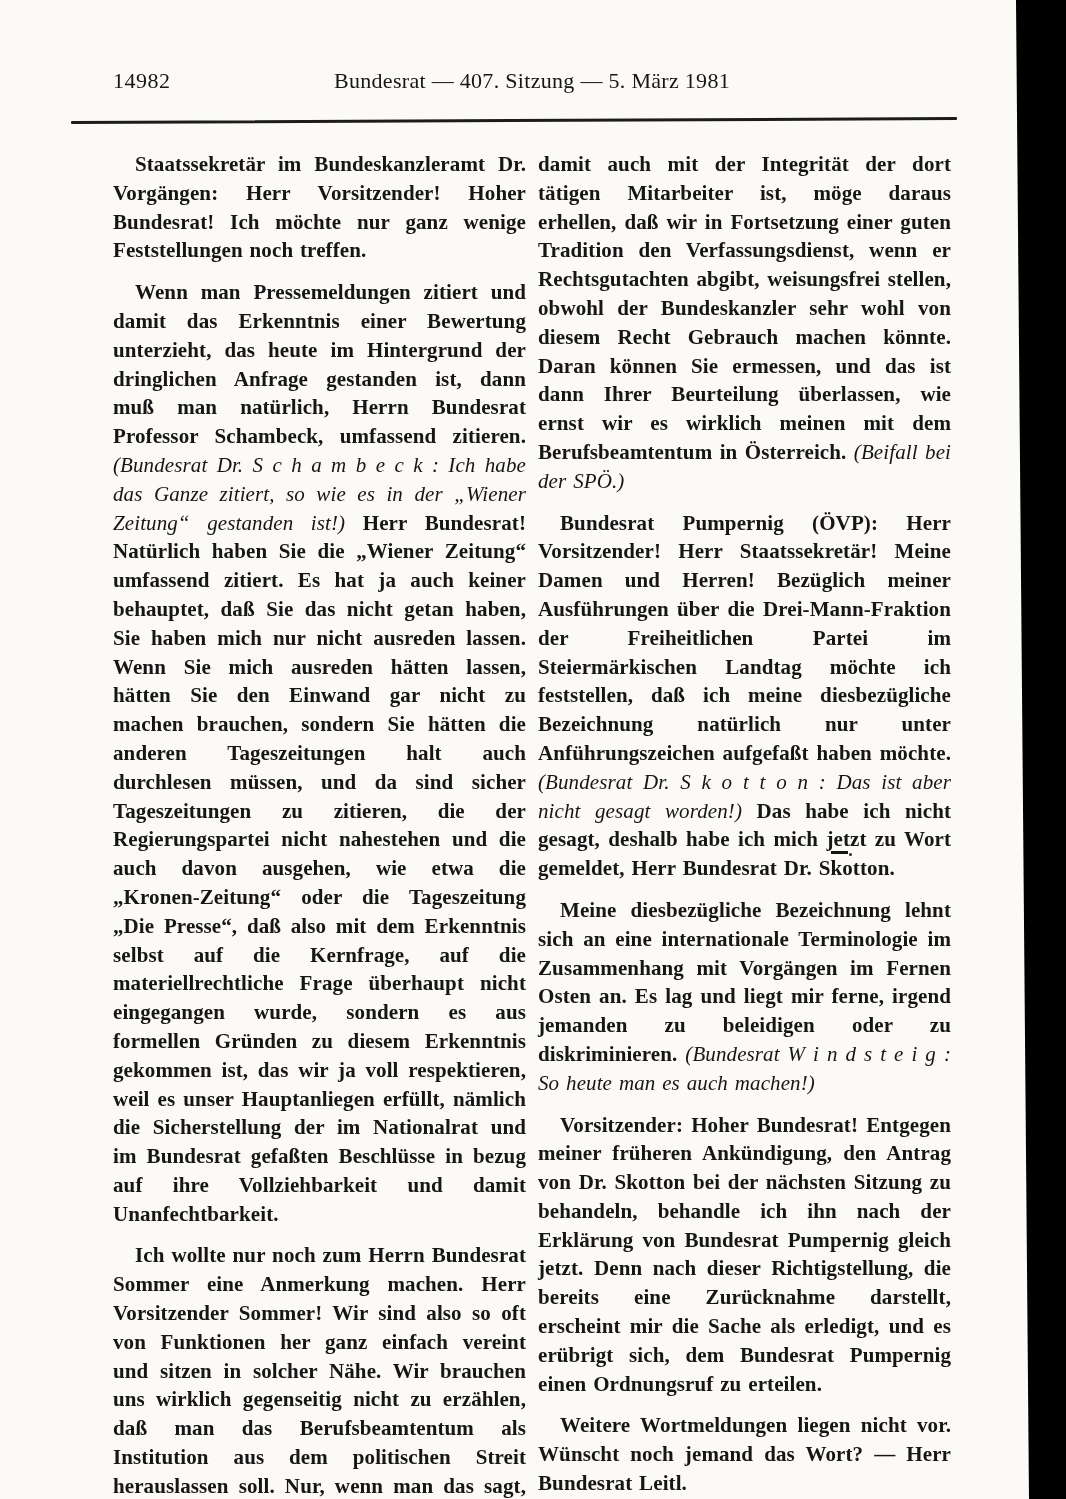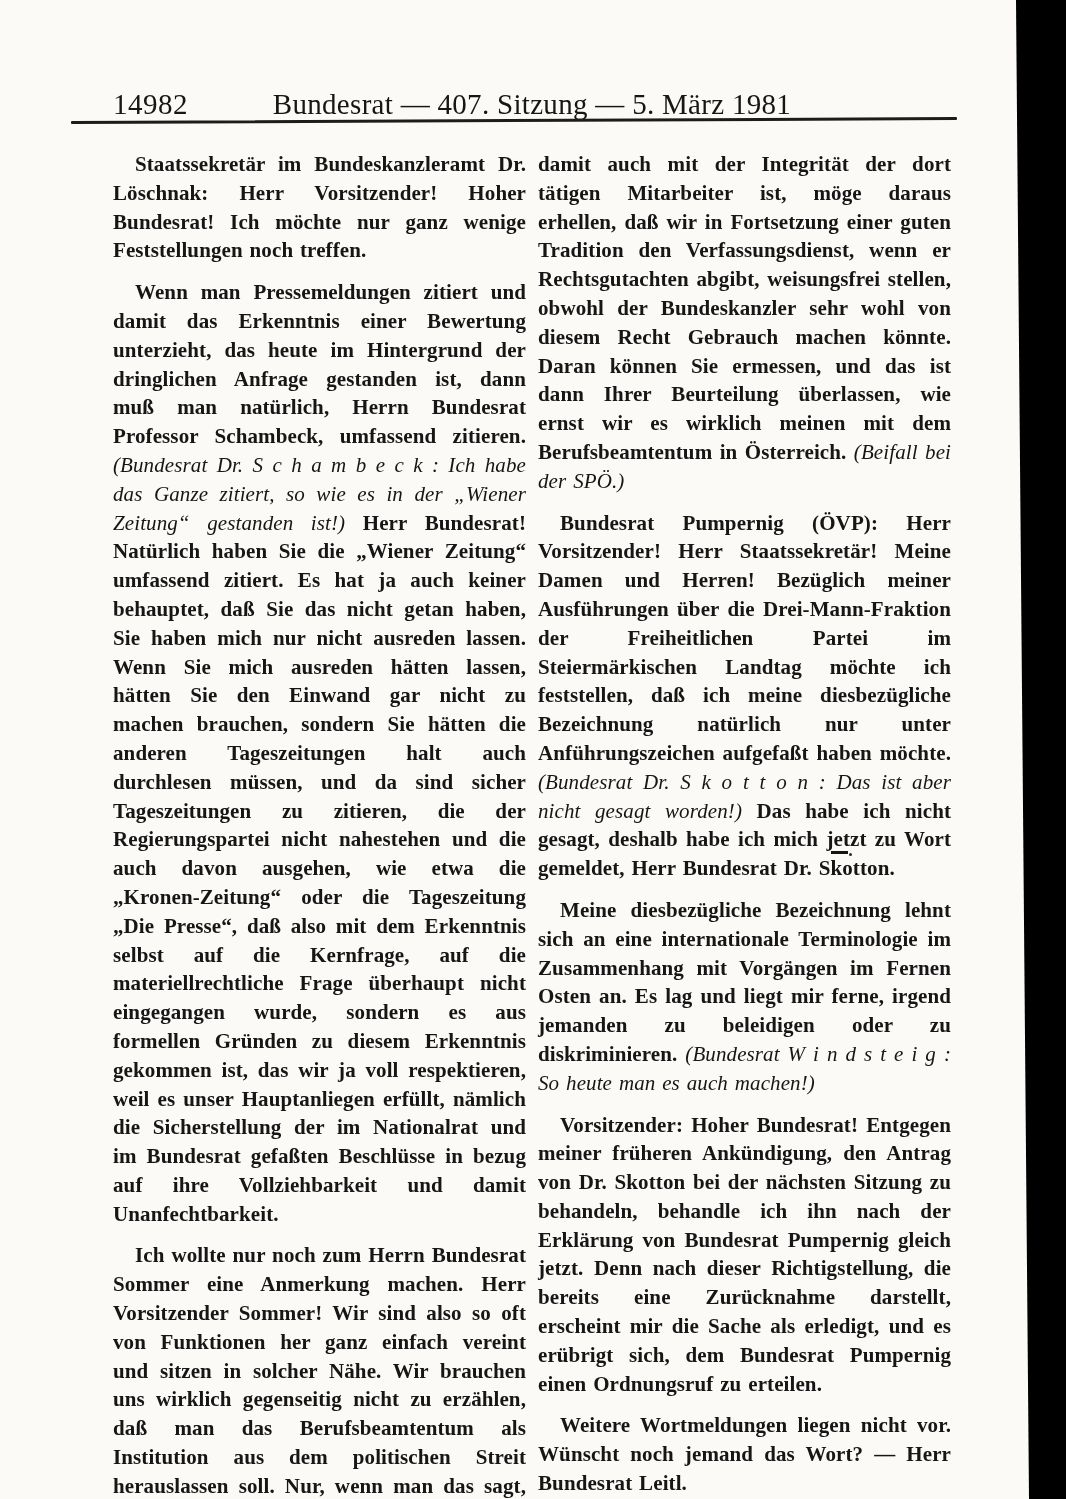--- a/index.html
+++ b/index.html
@@ -11,25 +11,25 @@
     position: relative;
     width: 1066px;
     height: 1499px;
     background: #fbfaf7;
     overflow: hidden;
     font-family: "Liberation Serif", "DejaVu Serif", serif;
     color: #161616;
   }
   .page-header {
     position: absolute;
-    top: 88px;
+    top: 68px;
     left: 113px;
     width: 838px;
     height: 30px;
-    font-size: 29px;
+    font-size: 22px;
   }
   .page-number {
     position: absolute;
     left: 0;
     top: 0;
     letter-spacing: 0.5px;
   }
   .header-title {
     position: absolute;
     left: 0;
@@ -108,21 +108,21 @@
 
   <header class="page-header">
     <span class="page-number">14982</span>
     <span class="header-title">Bundesrat — 407. Sitzung — 5. März 1981</span>
   </header>
 
   <div class="header-rule"></div>
 
   <main class="columns">
     <section class="col col-left" id="col-left">
-        <p class="para"><span class="seg-n">Staatssekretär im Bundeskanzleramt Dr. </span><span class="seg-b">Löschnak:</span><span class="seg-n"> Herr Vorsitzender! Hoher Bundesrat! Ich möchte nur ganz wenige Feststellungen noch treffen.</span></p>
+        <p class="para"><span class="seg-n">Staatssekretär im Bundeskanzleramt Dr. </span><span class="seg-b">Vorgängen:</span><span class="seg-n"> Herr Vorsitzender! Hoher Bundesrat! Ich möchte nur ganz wenige Feststellungen noch treffen.</span></p>
         <p class="para"><span class="seg-n">Wenn man Pressemeldungen zitiert und damit das Erkenntnis einer Bewertung unterzieht, das heute im Hintergrund der dringlichen Anfrage gestanden ist, dann muß man natürlich, Herrn Bundesrat Professor Schambeck, umfassend zitieren. </span><span class="seg-i">(Bundesrat Dr. S c h a m b e c k : Ich habe das Ganze zitiert, so wie es in der „Wiener Zeitung“ gestanden ist!)</span><span class="seg-n"> Herr Bundesrat! Natürlich haben Sie die „Wiener Zeitung“ umfassend zitiert. Es hat ja auch keiner behauptet, daß Sie das nicht getan haben, Sie haben mich nur nicht ausreden lassen. Wenn Sie mich ausreden hätten lassen, hätten Sie den Einwand gar nicht zu machen brauchen, sondern Sie hätten die anderen Tageszeitungen halt auch durchlesen müssen, und da sind sicher Tageszeitungen zu zitieren, die der Regierungspartei nicht nahestehen und die auch davon ausgehen, wie etwa die „Kronen-Zeitung“ oder die Tageszeitung „Die Presse“, daß also mit dem Erkenntnis selbst auf die Kernfrage, auf die materiellrechtliche Frage überhaupt nicht eingegangen wurde, sondern es aus formellen Gründen zu diesem Erkenntnis gekommen ist, das wir ja voll respektieren, weil es unser Hauptanliegen erfüllt, nämlich die Sicherstellung der im Nationalrat und im Bundesrat gefaßten Beschlüsse in bezug auf ihre Vollziehbarkeit und damit Unanfechtbarkeit.</span></p>
         <p class="para"><span class="seg-n">Ich wollte nur noch zum Herrn Bundesrat Sommer eine Anmerkung machen. Herr Vorsitzender Sommer! Wir sind also so oft von Funktionen her ganz einfach vereint und sitzen in solcher Nähe. Wir brauchen uns wirklich gegenseitig nicht zu erzählen, daß man das Berufsbeamtentum als Institution aus dem politischen Streit herauslassen soll. Nur, wenn man das sagt, dann soll man sich wirklich voll dahinterstellen. Dann dürfte man nicht so wie Sie zwar diese Aussage machen, aber in einem Atemzug sagen: Dann ist es eigentlich unzulässig, daß Beamte nicht nur für den Staat herangezogen werden, sondern auch für eine Partei. Sie unterstellen damit den Mitarbeitern im Bundeskanzleramt-Verfassungsdienst, daß sie sich für parteipolitische Tätigkeiten oder Zwecke haben heranziehen lassen. Sie sind dafür jeglichen Beweis, meine sehr geehrten Damen und Herren, schuldig geblieben. Wenn man das sagt, dann muß man innerlich überzeugt sein, und dann braucht man einen solchen Nachsatz gar nicht hinzuzufügen.</span></p>
       </section>
     <section class="col col-right" id="col-right">
         <p class="para noindent"><span class="seg-n">damit auch mit der Integrität der dort tätigen Mitarbeiter ist, möge daraus erhellen, daß wir in Fortsetzung einer guten Tradition den Verfassungsdienst, wenn er Rechtsgutachten abgibt, weisungsfrei stellen, obwohl der Bundeskanzler sehr wohl von diesem Recht Gebrauch machen könnte. Daran können Sie ermessen, und das ist dann Ihrer Beurteilung überlassen, wie ernst wir es wirklich meinen mit dem Berufsbeamtentum in Österreich. </span><span class="seg-i">(Beifall bei der SPÖ.)</span></p>
         <p class="para"><span class="seg-n">Bundesrat </span><span class="seg-b">Pumpernig</span><span class="seg-n"> (ÖVP): Herr Vorsitzender! Herr Staatssekretär! Meine Damen und Herren! Bezüglich meiner Ausführungen über die Drei-Mann-Fraktion der Freiheitlichen Partei im Steiermärkischen Landtag möchte ich feststellen, daß ich meine diesbezügliche Bezeichnung natürlich nur unter Anführungszeichen aufgefaßt haben möchte. </span><span class="seg-i">(Bundesrat Dr. S k o t t o n : Das ist aber nicht gesagt worden!)</span><span class="seg-n"> Das habe ich nicht gesagt, deshalb habe ich mich jetzt zu Wort gemeldet, Herr Bundesrat Dr. Skotton.</span></p>
         <p class="para"><span class="seg-n">Meine diesbezügliche Bezeichnung lehnt sich an eine internationale Terminologie im Zusammenhang mit Vorgängen im Fernen Osten an. Es lag und liegt mir ferne, irgend jemanden zu beleidigen oder zu diskriminieren. </span><span class="seg-i">(Bundesrat W i n d s t e i g : So heute man es auch machen!)</span></p>
         <p class="para"><span class="seg-b">Vorsitzender:</span><span class="seg-n"> Hoher Bundesrat! Entgegen meiner früheren Ankündigung, den Antrag von Dr. Skotton bei der nächsten Sitzung zu behandeln, behandle ich ihn nach der Erklärung von Bundesrat Pumpernig gleich jetzt. Denn nach dieser Richtigstellung, die bereits eine Zurücknahme darstellt, erscheint mir die Sache als erledigt, und es erübrigt sich, dem Bundesrat Pumpernig einen Ordnungsruf zu erteilen.</span></p>
         <p class="para"><span class="seg-n">Weitere Wortmeldungen liegen nicht vor. Wünscht noch jemand das Wort? — Herr Bundesrat Leitl.</span></p>
       </section>

